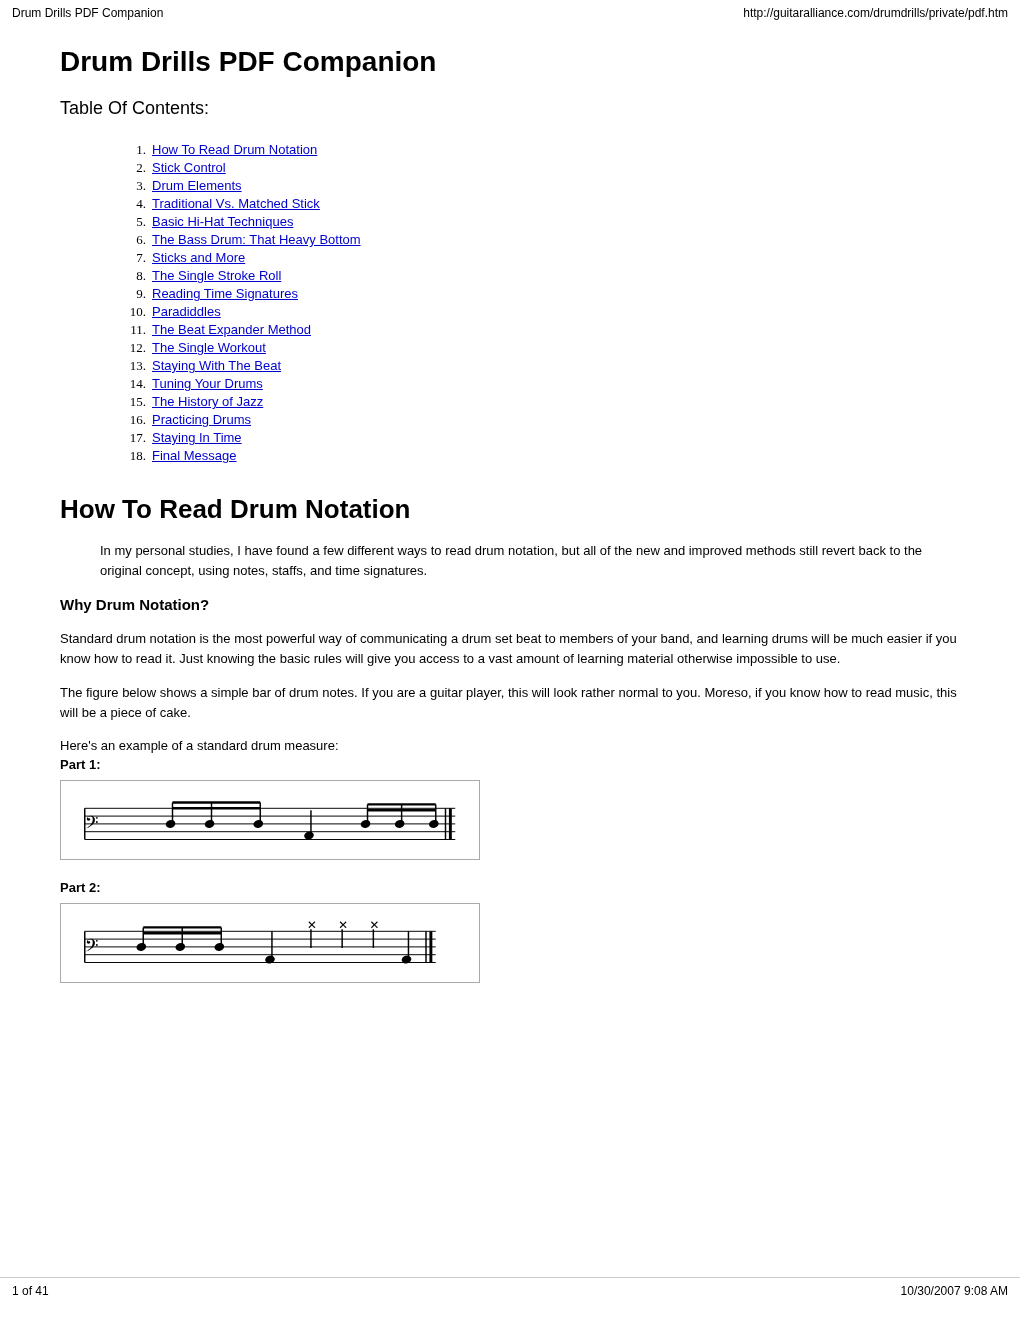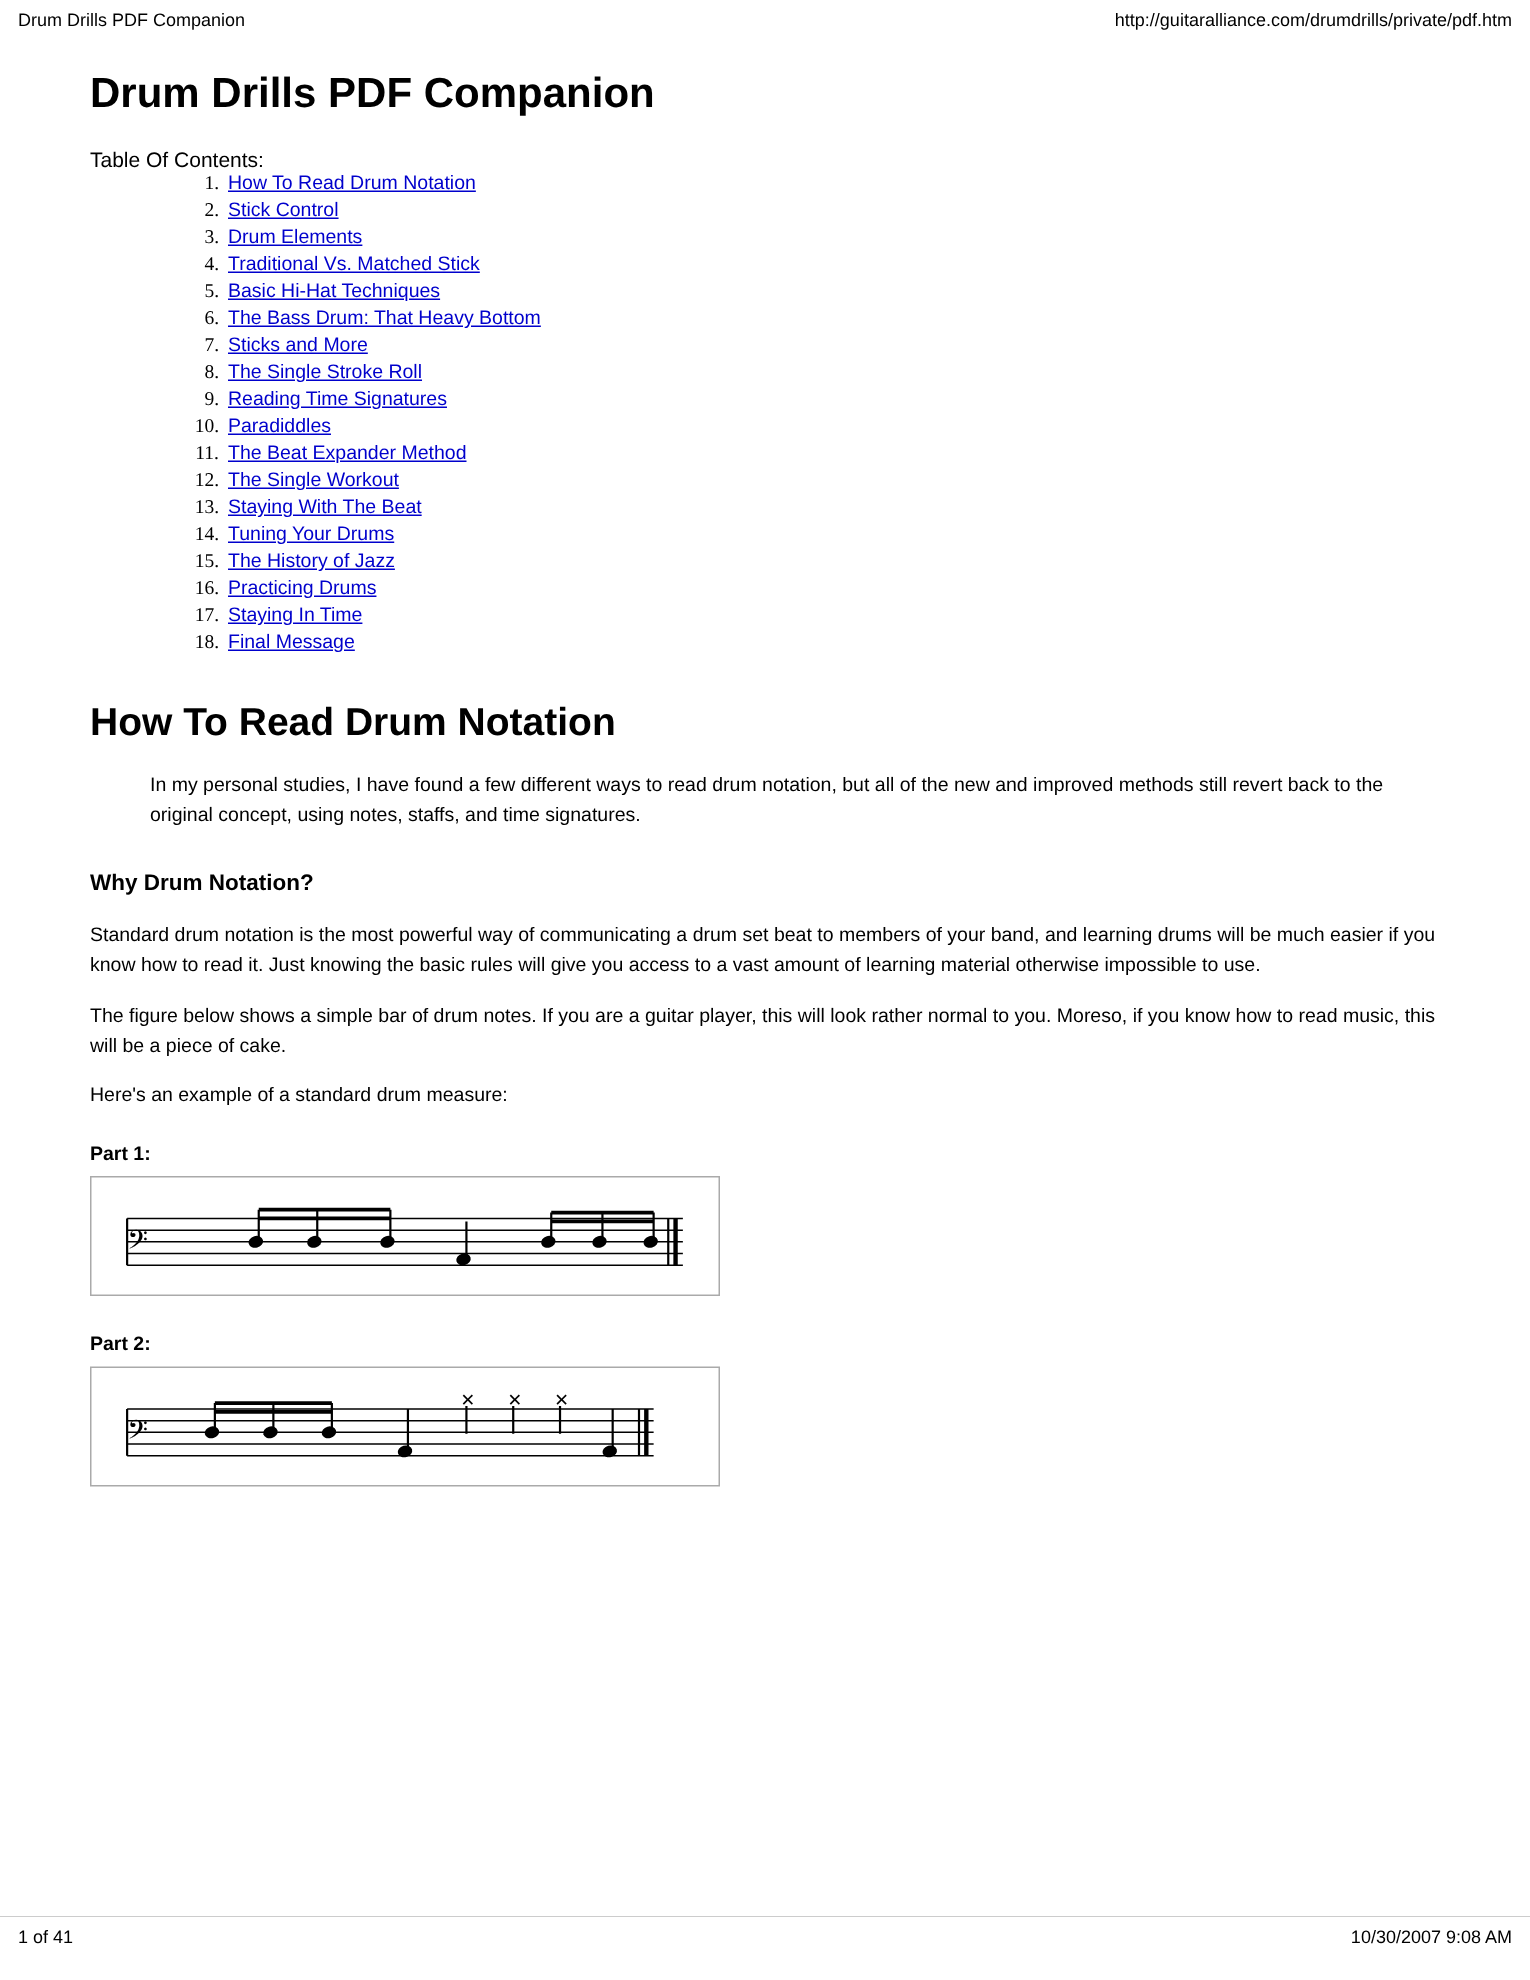--- a/index.html
+++ b/index.html
@@ -33,22 +33,22 @@
 
     h1.main-title {
       font-size: 28px;
       font-weight: bold;
       font-family: Arial, sans-serif;
       margin-bottom: 20px;
     }
 
     .toc-label {
       font-family: Arial, sans-serif;
-      font-size: 14px;
-      margin-bottom: 0;
+      font-size: 18px;
+      margin-bottom: 23px;
     }
 
     .toc-list {
       list-style: none;
       padding-left: 60px;
       margin-bottom: 30px;
     }
 
     .toc-list li {
       font-size: 13px;
@@ -75,21 +75,21 @@
       font-weight: bold;
       font-family: Arial, sans-serif;
       margin-bottom: 16px;
       margin-top: 10px;
     }
 
     .section-intro {
       font-family: Arial, sans-serif;
       font-size: 13px;
       line-height: 1.5;
-      margin-bottom: 28px;
+      margin-bottom: 16px;
       padding-left: 40px;
       padding-right: 10px;
     }
 
     h3.subsection-title {
       font-size: 15px;
       font-weight: bold;
       font-family: Arial, sans-serif;
       margin-bottom: 16px;
       padding-left: 0px;
@@ -100,21 +100,21 @@
       font-size: 13px;
       line-height: 1.55;
       margin-bottom: 14px;
     }
 
     .part-label {
       font-family: Arial, sans-serif;
       font-size: 13px;
       font-weight: bold;
       margin-bottom: 8px;
-      margin-top: 24px;
+      margin-top: 0;
     }
 
     .music-notation {
       border: 1px solid #aaa;
       width: 420px;
       height: 80px;
       margin-bottom: 20px;
       position: relative;
       background: #fff;
       overflow: hidden;

